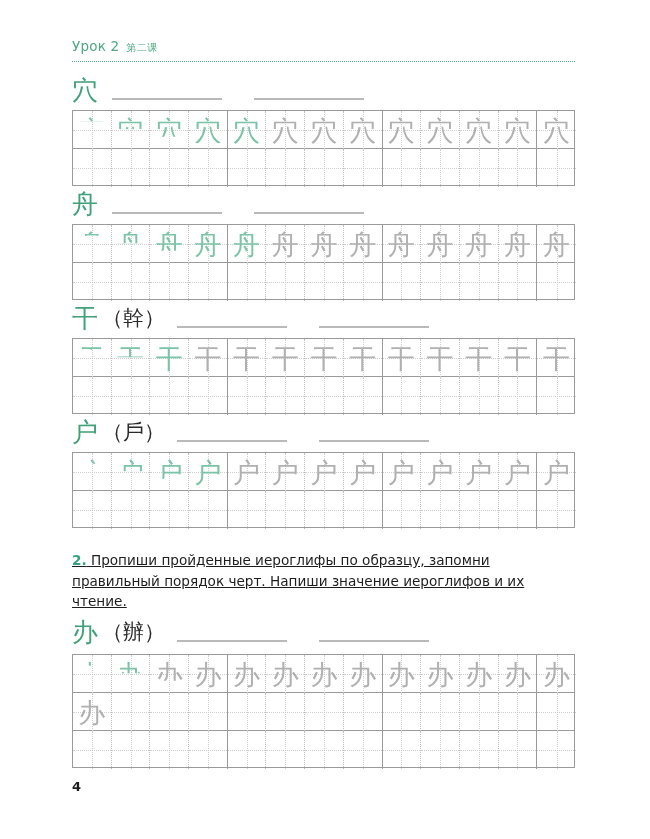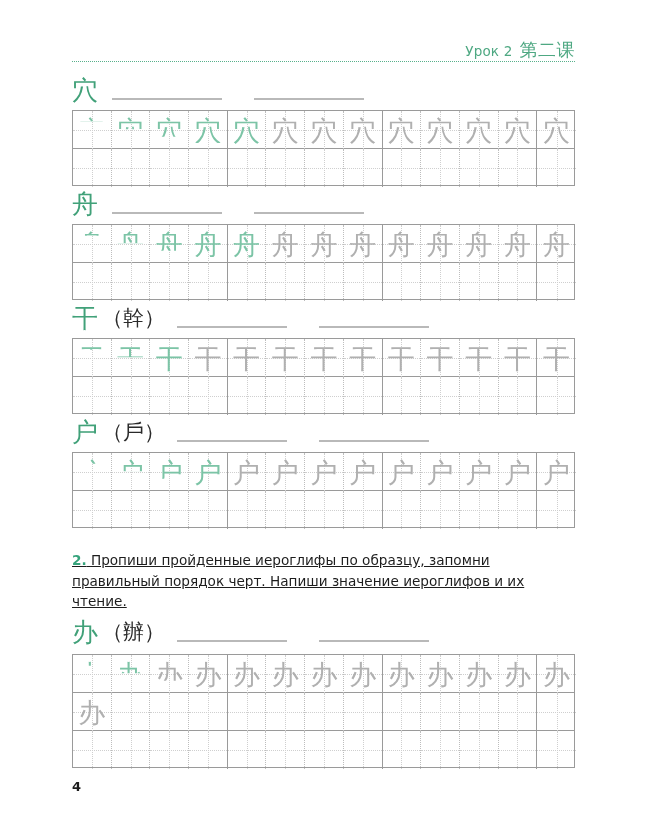--- a/index.html
+++ b/index.html
@@ -24,31 +24,30 @@
   
   .header-row {
     position: absolute;
     left: 72px;
     top: 38px;
     width: 503px;
     height: 24px;
     display: flex;
     align-items: baseline;
     gap: 7px;
-    justify-content: flex-end;
   }
   .header-lesson-ru {
     color: #4ea882;
     font-size: 13.5px;
     font-family: "DejaVu Sans", "Liberation Sans", sans-serif;
     letter-spacing: 0.2px;
   }
   .header-lesson-cn {
     color: #4ea882;
-    font-size: 18px;
+    font-size: 10px;
     font-family: "DejaVu Sans", "Liberation Sans", sans-serif;
     letter-spacing: 0.5px;
   }
   .header-divider {
     position: absolute;
     left: 72px;
     top: 61px;
     width: 503px;
     height: 0;
     border-top: 1.6px dotted #58b18c;

